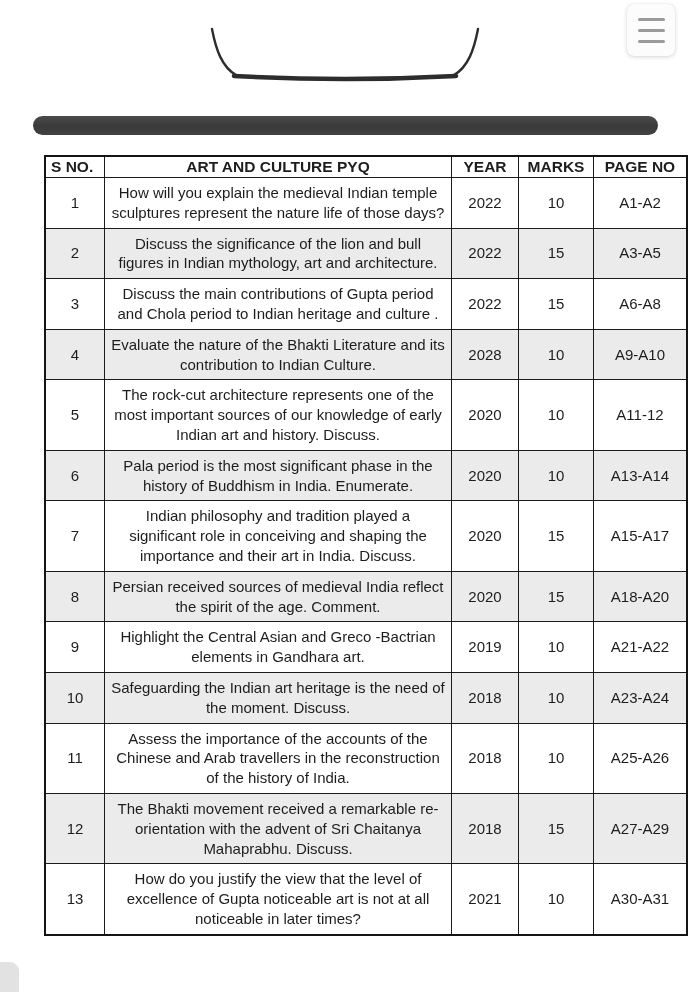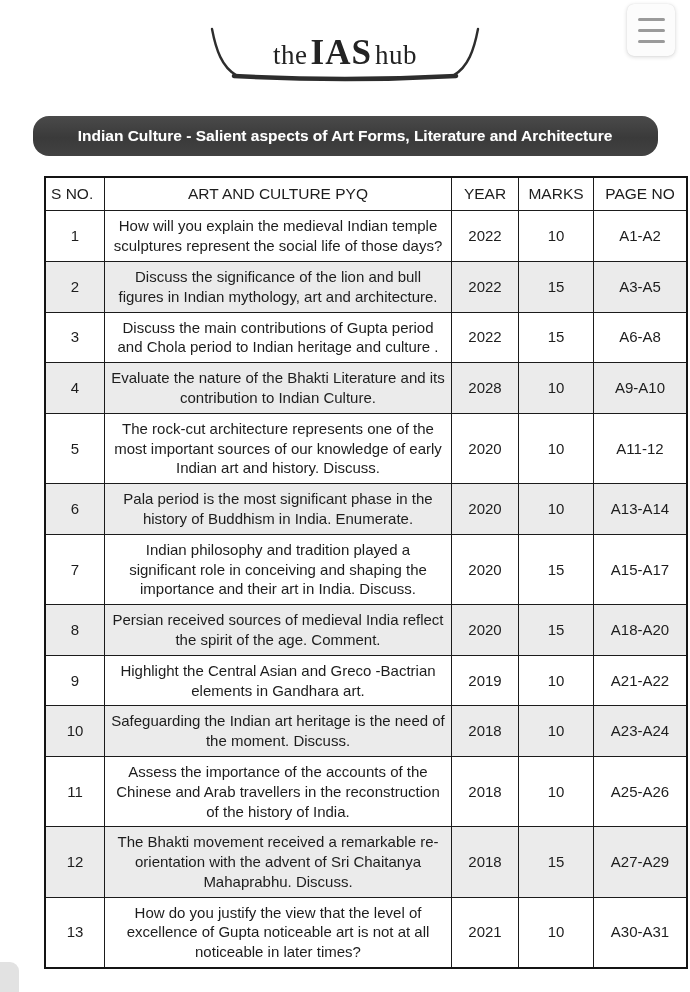--- a/index.html
+++ b/index.html
@@ -78,22 +78,22 @@
     border: 2.4px solid #141414;
     background: #ffffff;
   }
   .pyq th, .pyq td {
     border: 1.7px solid #1b1b1b;
     color: #1d1d1d;
     vertical-align: middle;
   }
   .pyq th {
     font-size: 15.5px;
-    font-weight: normal;
-    padding: 7px 3px;
+    font-weight: bold;
+    padding: 1px 3px;
     text-align: center;
     white-space: nowrap;
   }
   .pyq th.col0 { text-align: left; padding-left: 5px; }
   .pyq td {
     font-size: 15px;
     text-align: center;
     padding: 5px 6px;
     line-height: 1.32;
   }
@@ -145,43 +145,39 @@
 <body>
 
 <div class="page">
 
   <div class="logo">
     <svg viewBox="0 0 280 58" aria-hidden="true">
       <path d="M7 3 C11 24 17 41 31 49" fill="none" stroke="#2d2d2d" stroke-width="2.4" stroke-linecap="round"></path>
       <path d="M29 50 Q140 56 251 50" fill="none" stroke="#2d2d2d" stroke-width="4.6" stroke-linecap="round"></path>
       <path d="M273 3 C269 24 263 41 249 49" fill="none" stroke="#2d2d2d" stroke-width="2.4" stroke-linecap="round"></path>
     </svg>
-    <div class="logo-text">
-      <span class="word-the">the</span><span class="word-ias">IAS</span><span class="word-hub">hub</span>
-    </div>
   </div>
 
   <div class="banner">
-    <span>Indian Culture - Salient aspects of Art Forms, Literature and Architecture</span>
   </div>
 
   <table class="pyq">
     <thead>
       <tr>
           <th class="col0">S NO.</th>
           <th class="col1">ART AND CULTURE PYQ</th>
           <th class="col2">YEAR</th>
           <th class="col3">MARKS</th>
           <th class="col4">PAGE NO</th>
         </tr>
     </thead>
     <tbody>
         <tr>
           <td class="col0">1</td>
-          <td class="col1">How will you explain the medieval Indian temple sculptures represent the social life of those days?</td>
+          <td class="col1">How will you explain the medieval Indian temple sculptures represent the nature life of those days?</td>
           <td class="col2">2022</td>
           <td class="col3">10</td>
           <td class="col4">A1-A2</td>
         </tr>
         <tr>
           <td class="col0">2</td>
           <td class="col1">Discuss the significance of the lion and bull figures in Indian mythology, art and architecture.</td>
           <td class="col2">2022</td>
           <td class="col3">15</td>
           <td class="col4">A3-A5</td>

